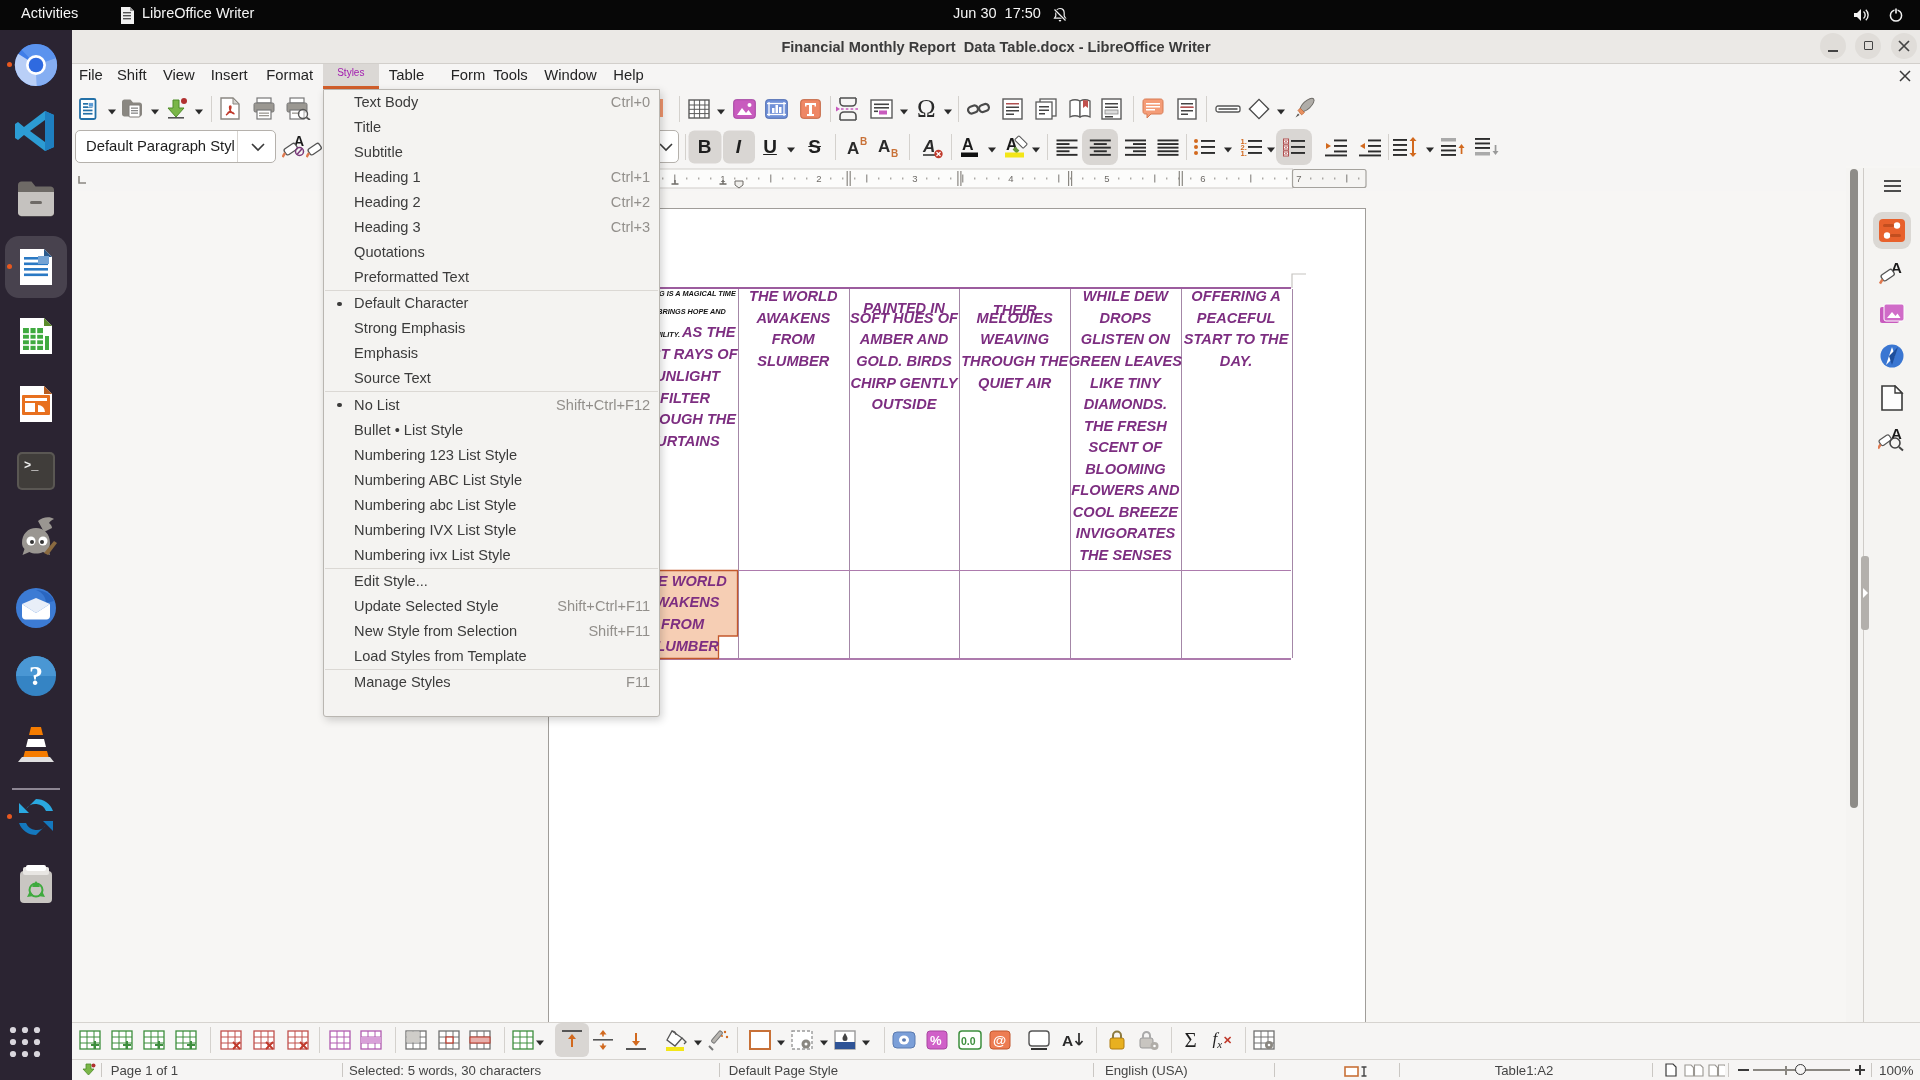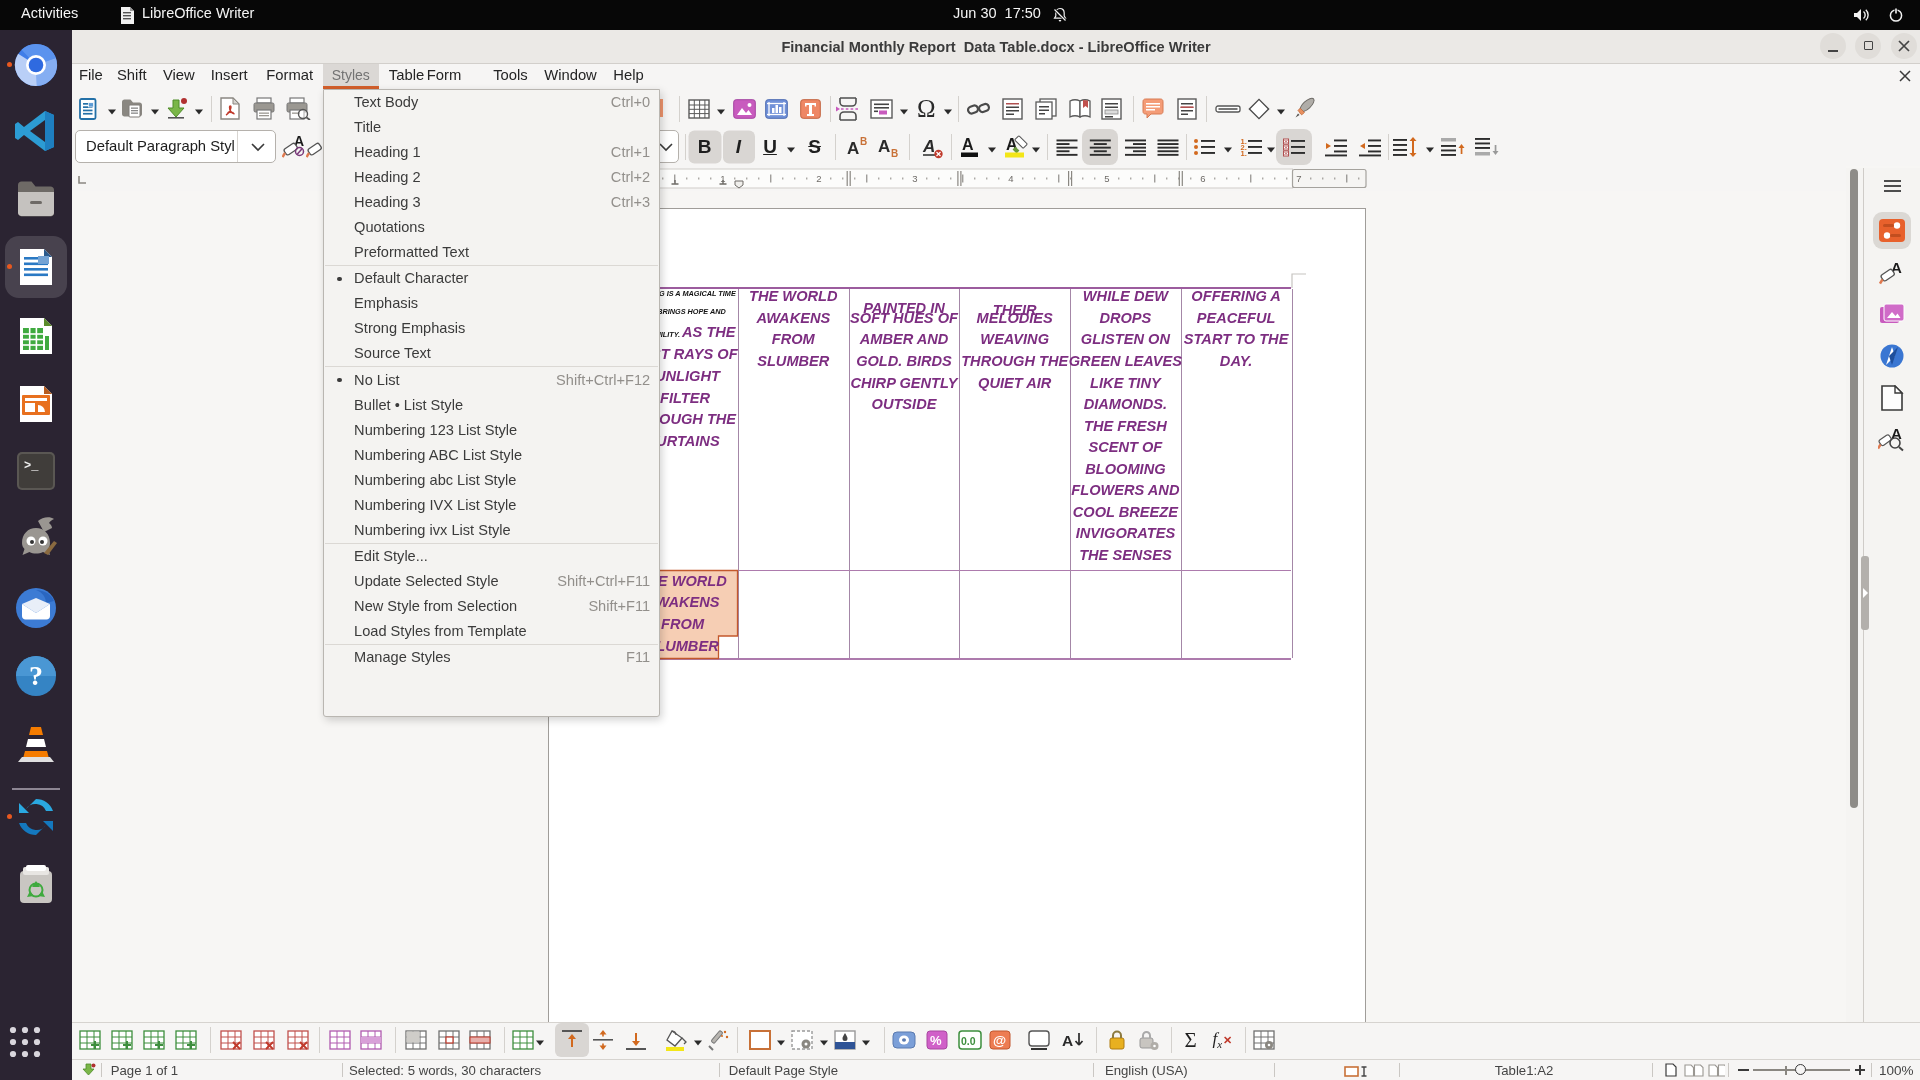--- a/index.html
+++ b/index.html
@@ -171,23 +171,23 @@
 <svg class="ab" style="left:1898px;top:40px" width="12" height="12">
     <path d="M1 1l10 10M11 1L1 11" stroke="#444" stroke-width="1.7"></path>
   </svg>
 <div class="ab" style="left:72px;top:63.5px;width:1848px;height:25.2px;background:#f6f5f4"></div>
 <div class="ab" style="left:322.6px;top:63.5px;width:56.5px;height:25.2px;background:#dbd8d5;border-bottom:3px solid #d35f2b"></div>
 <div class="ab" style="left:90.8px;top:67px;transform:translateX(-50%);font-size:14.8px;color:#242424">File</div>
 <div class="ab" style="left:131.8px;top:67px;transform:translateX(-50%);font-size:14.8px;color:#242424">Shift</div>
 <div class="ab" style="left:178.8px;top:67px;transform:translateX(-50%);font-size:14.8px;color:#242424">View</div>
 <div class="ab" style="left:229.2px;top:67px;transform:translateX(-50%);font-size:14.8px;color:#242424">Insert</div>
 <div class="ab" style="left:289.7px;top:67px;transform:translateX(-50%);font-size:14.8px;color:#242424">Format</div>
-<div class="ab" style="left:350.8px;top:67px;transform:translateX(-50%);font-size:14px;color:#737373">Styles</div>
+<div class="ab" style="left:350.8px;top:67px;transform:translateX(-50%);font-size:10px;color:#a21caf">Styles</div>
 <div class="ab" style="left:406.5px;top:67px;transform:translateX(-50%);font-size:14.8px;color:#242424">Table</div>
-<div class="ab" style="left:444px;top:67px;transform:translateX(-50%);font-size:14.8px;color:#242424">Form</div>
+<div class="ab" style="left:468px;top:67px;transform:translateX(-50%);font-size:14.8px;color:#242424">Form</div>
 <div class="ab" style="left:510.5px;top:67px;transform:translateX(-50%);font-size:14.8px;color:#242424">Tools</div>
 <div class="ab" style="left:570.5px;top:67px;transform:translateX(-50%);font-size:14.8px;color:#242424">Window</div>
 <div class="ab" style="left:628.5px;top:67px;transform:translateX(-50%);font-size:14.8px;color:#242424">Help</div>
 <svg class="ab" style="left:1899px;top:70px" width="12" height="12">
     <path d="M1 1l10 10M11 1L1 11" stroke="#3a3a3a" stroke-width="1.5"></path>
   </svg>
 <div class="ab" style="left:72px;top:88.7px;width:1848px;height:77.3px;background:#f6f5f4"></div>
 <div class="ab" style="left:72px;top:166px;width:1774px;height:25px;background:#f6f5f4"></div>
 <div class="i" style="left:88.5px;top:108.8px;width:30px;height:30px">
     <svg width="20" height="22" viewBox="0 0 20 22">
@@ -1172,20 +1172,23 @@
 <div class="ab sbt" style="left:1879px;top:1063px;white-space:nowrap"><b style="font-weight:normal;font-size:13.5px">100%</b></div>
 <div class="ab" style="left:322.6px;top:88.6px;width:337.6px;height:628.6px;background:#f4f3f1;border:1px solid #b9b6b1;box-shadow:2px 3px 8px rgba(0,0,0,0.18);border-radius:0 0 3px 3px;padding-top:0.6px">
 <div class="mi">
       <span class="lab">Text Body</span>
       <span class="sc">Ctrl+0</span>
     </div>
 <div class="mi">
       <span class="lab">Title</span>
     </div>
 <div class="mi">
+      <span class="lab">Subtitle</span>
+    </div>
+<div class="mi">
       <span class="lab">Heading 1</span>
       <span class="sc">Ctrl+1</span>
     </div>
 <div class="mi">
       <span class="lab">Heading 2</span>
       <span class="sc">Ctrl+2</span>
     </div>
 <div class="mi">
       <span class="lab">Heading 3</span>
       <span class="sc">Ctrl+3</span>
@@ -1197,24 +1200,24 @@
       <span class="lab">Preformatted Text</span>
     </div>
 <div class="msep">
       <div></div>
     </div>
 <div class="mi">
       <div class="dot"></div>
       <span class="lab">Default Character</span>
     </div>
 <div class="mi">
+      <span class="lab">Strong Emphasis</span>
+    </div>
+<div class="mi">
       <span class="lab">Emphasis</span>
-    </div>
-<div class="mi">
-      <span class="lab">Strong Emphasis</span>
     </div>
 <div class="mi">
       <span class="lab">Source Text</span>
     </div>
 <div class="msep">
       <div></div>
     </div>
 <div class="mi">
       <div class="dot"></div>
       <span class="lab">No List</span>

